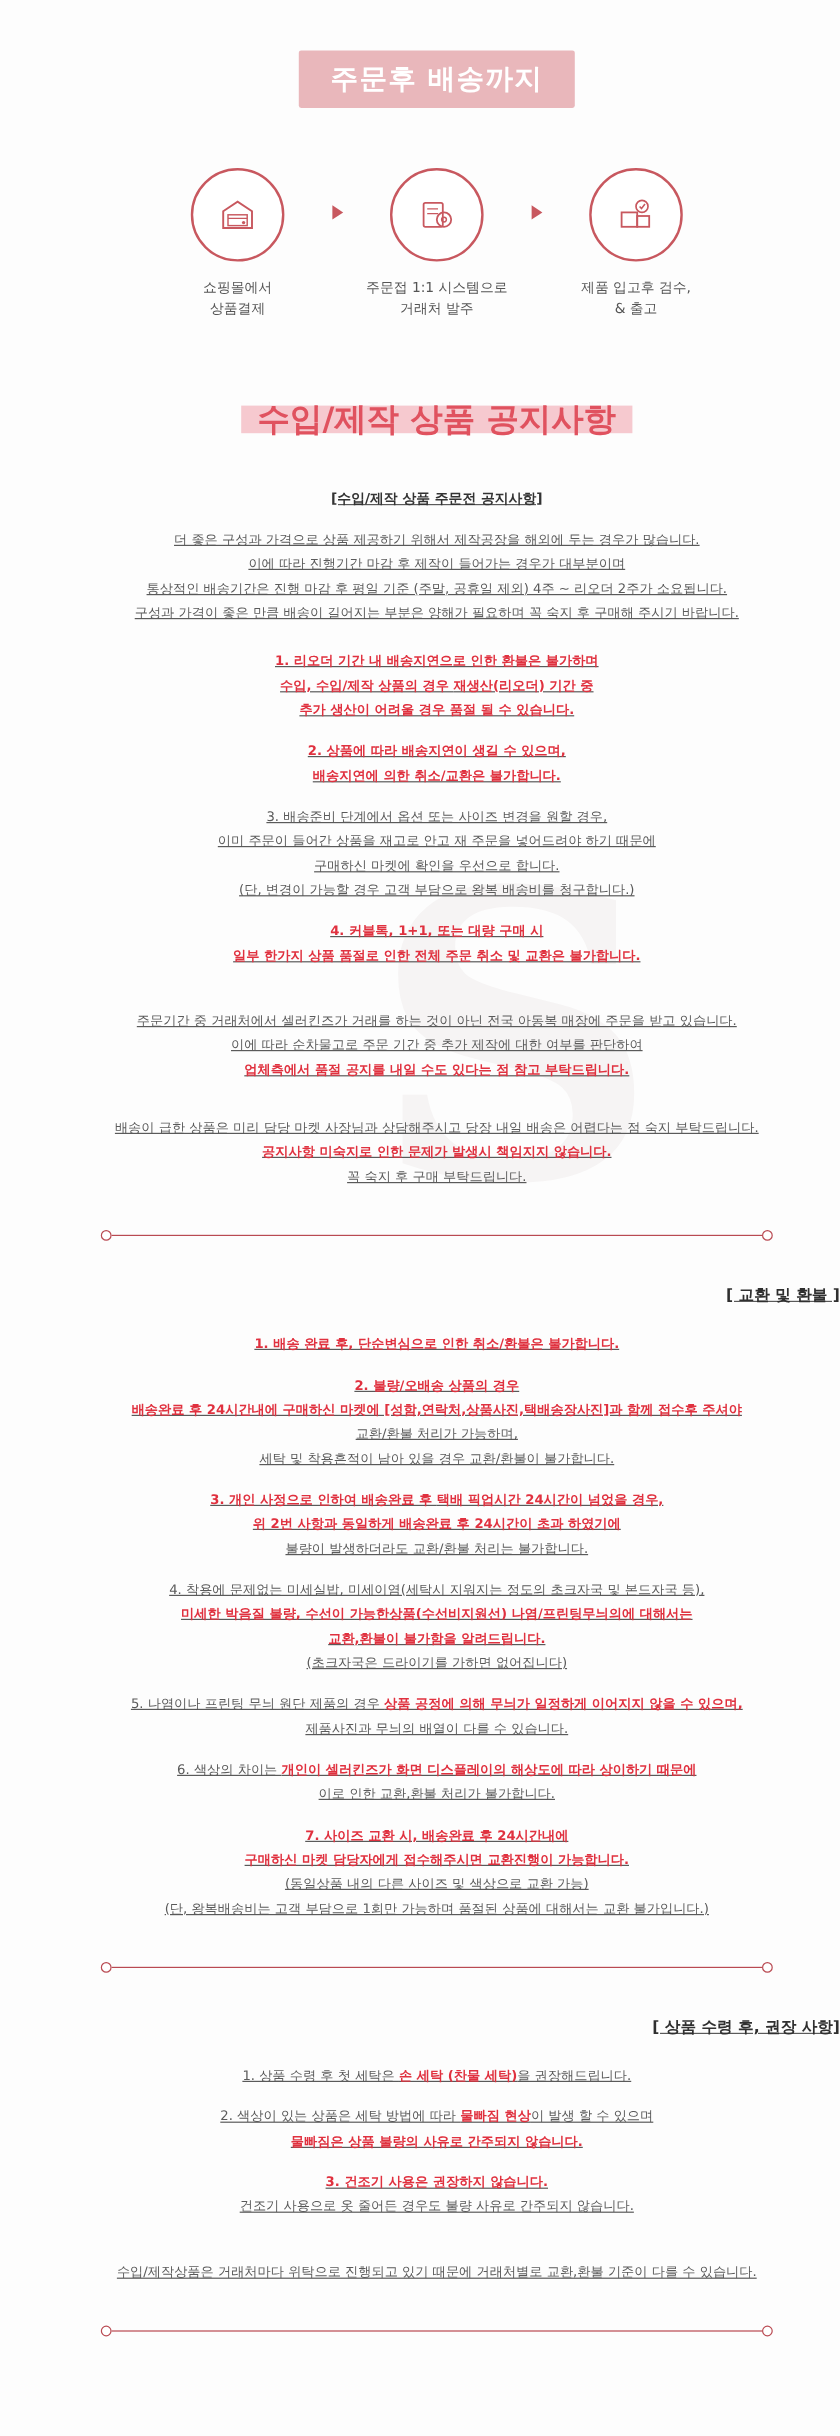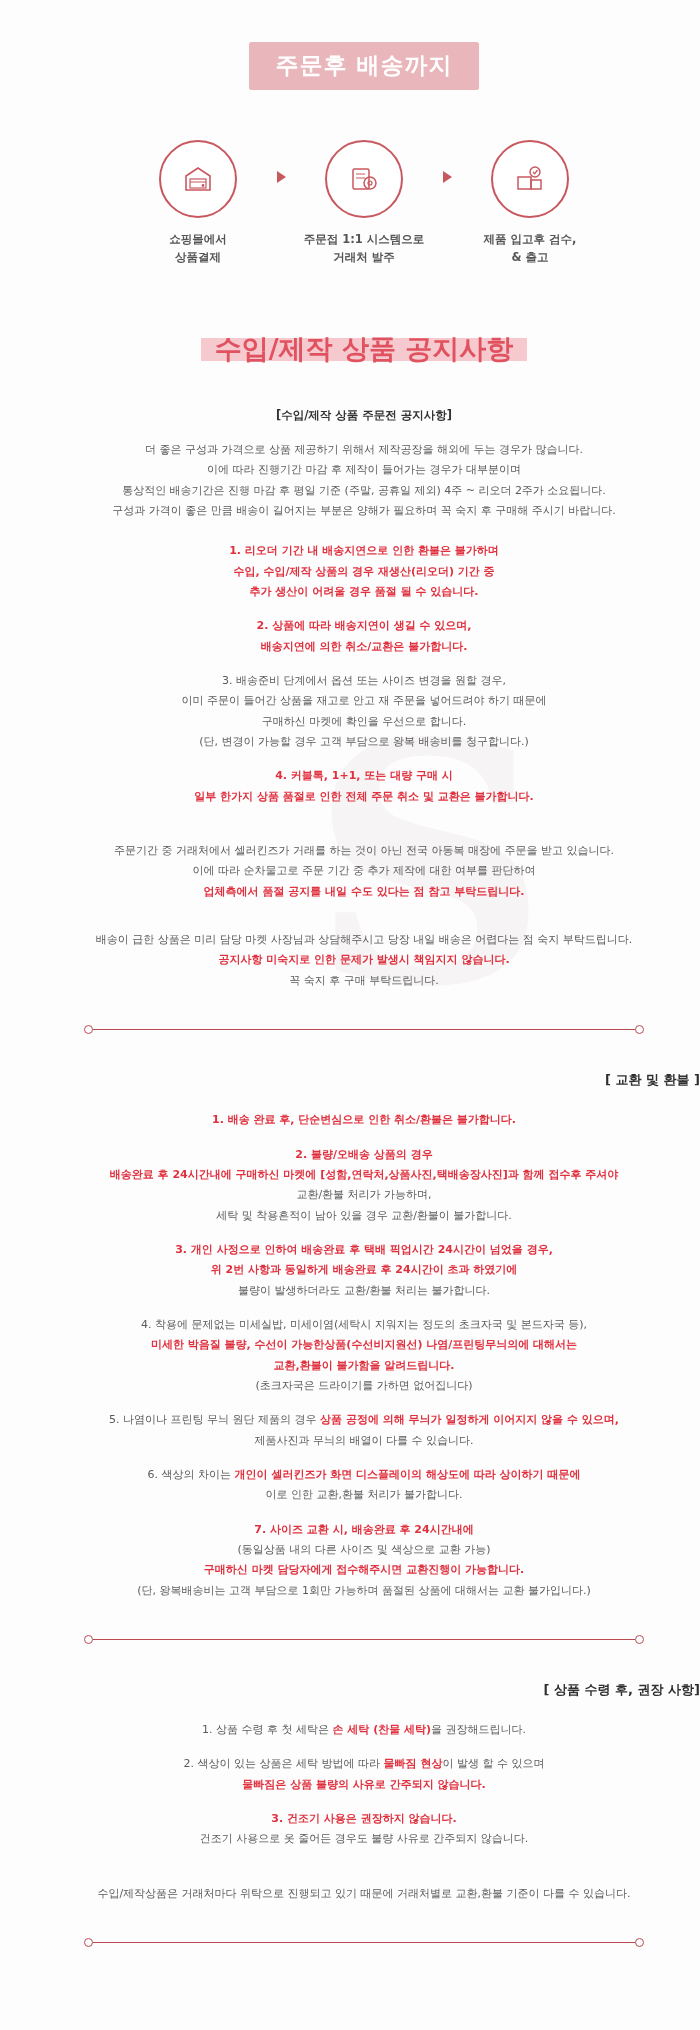--- a/index.html
+++ b/index.html
@@ -69,21 +69,21 @@
     border-radius:50%;
     margin:0 auto;
     display:flex;align-items:center;justify-content:center;
     background:#fff;
   }
   .step-label{
     margin-top:13px;
     font-size:11.5px;
     color:#555;
     line-height:1.55;
-    font-weight:bold;
+    font-weight:normal;
   }
   .arrow{
     width:26px;
     display:flex;
     align-items:center;
     justify-content:center;
     height:74px;
   }
   .arrow span{
     display:block;
@@ -120,20 +120,21 @@
     color:#e0525f;
     letter-spacing:0px;
   }
 
   
   .block{
     text-align:center;
     font-size:11px;
     line-height:1.85;
     color:#5a5a5a;
+    text-decoration:underline;
   }
   .sec-head{
     font-weight:bold;
     color:#333;
     font-size:11.5px;
   }
   .red{color:#e0313f;font-weight:bold;}
   .gap-20{height:20px;}
   .gap-14{height:14px;}
   .gap-28{height:28px;}
@@ -317,22 +318,22 @@
           <div class="item">
             <p class="p "><span>5. 나염이나 프린팅 무늬 원단 제품의 경우 </span><span class="red">상품 공정에 의해 무늬가 일정하게 이어지지 않을 수 있으며,</span></p>
             <p class="p "><span>제품사진과 무늬의 배열이 다를 수 있습니다.</span></p>
           </div>
           <div class="item">
             <p class="p "><span>6. 색상의 차이는 </span><span class="red">개인이 셀러킨즈가 화면 디스플레이의 해상도에 따라 상이하기 때문에</span></p>
             <p class="p "><span>이로 인한 교환,환불 처리가 불가합니다.</span></p>
           </div>
           <div class="item">
             <p class="p red"><span>7. 사이즈 교환 시, 배송완료 후 24시간내에</span></p>
+            <p class="p red"><span>구매하신 마켓 담당자에게 접수해주시면 교환진행이 가능합니다.</span></p>
             <p class="p "><span>(동일상품 내의 다른 사이즈 및 색상으로 교환 가능)</span></p>
-            <p class="p red"><span>구매하신 마켓 담당자에게 접수해주시면 교환진행이 가능합니다.</span></p>
             <p class="p "><span>(단, 왕복배송비는 고객 부담으로 1회만 가능하며 품절된 상품에 대해서는 교환 불가입니다.)</span></p>
           </div>
         </div>
     </div>
 
     <div class="divider">
       <span class="dot"></span>
       <span class="line"></span>
       <span class="dot"></span>
     </div>

